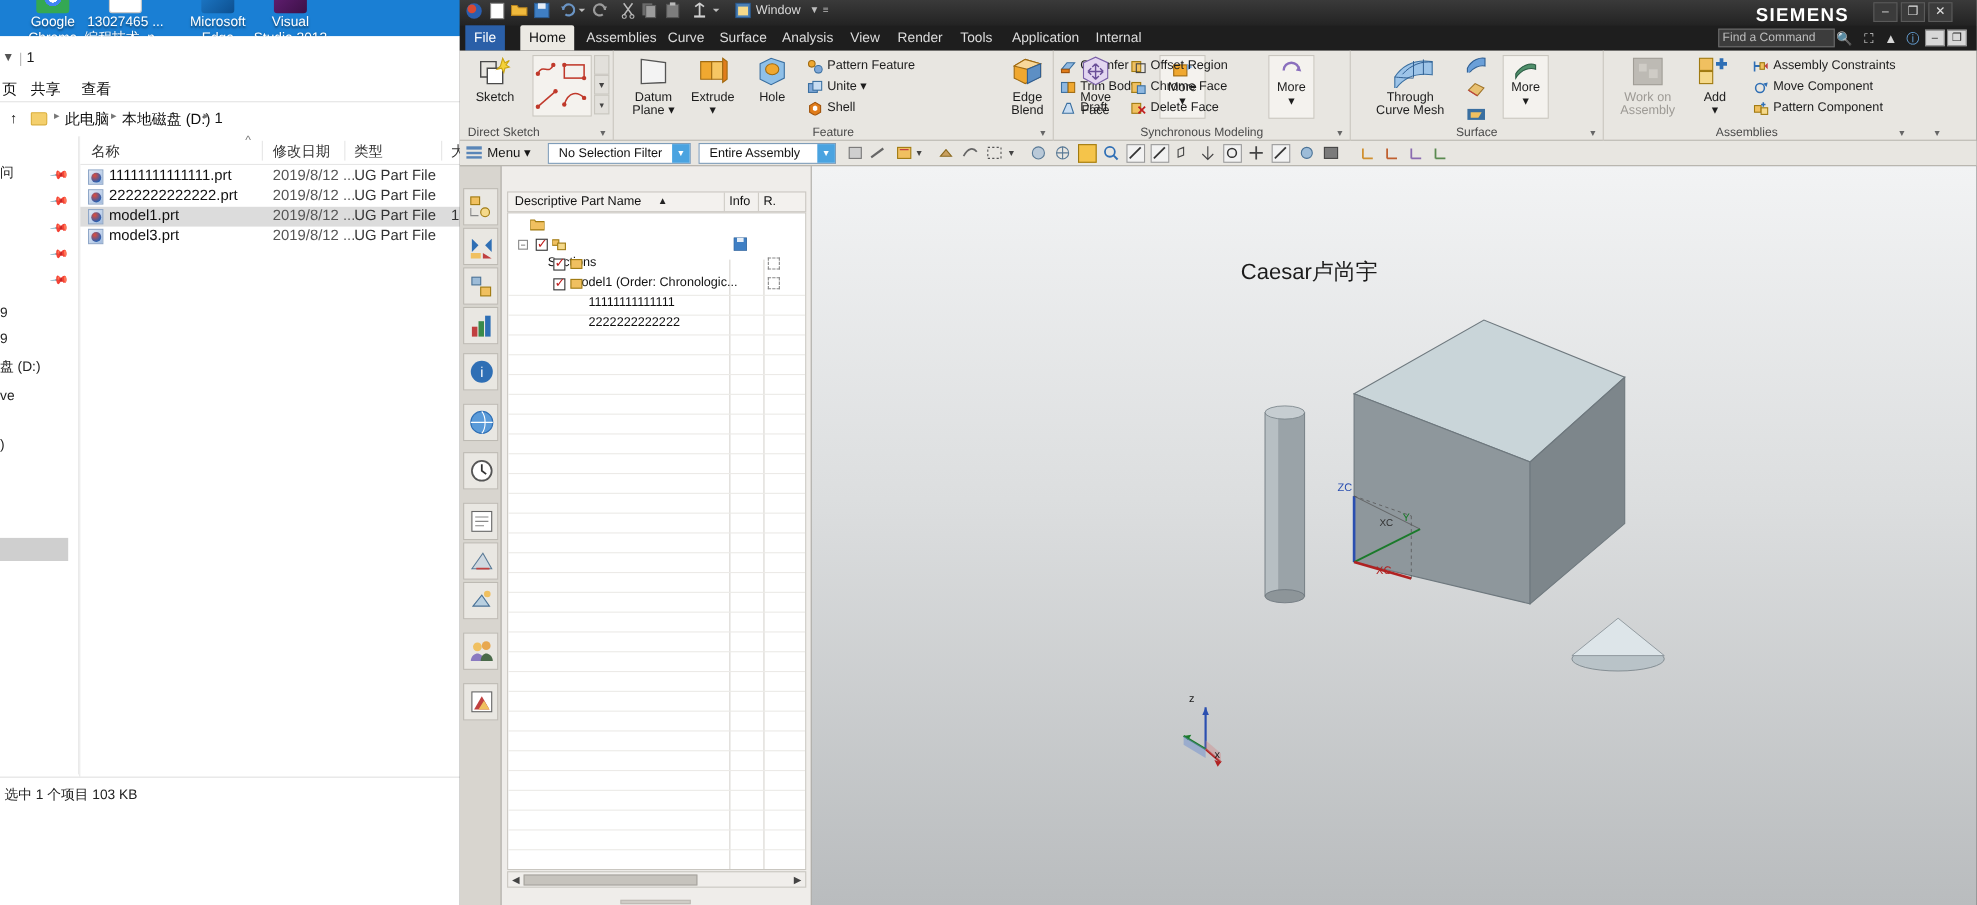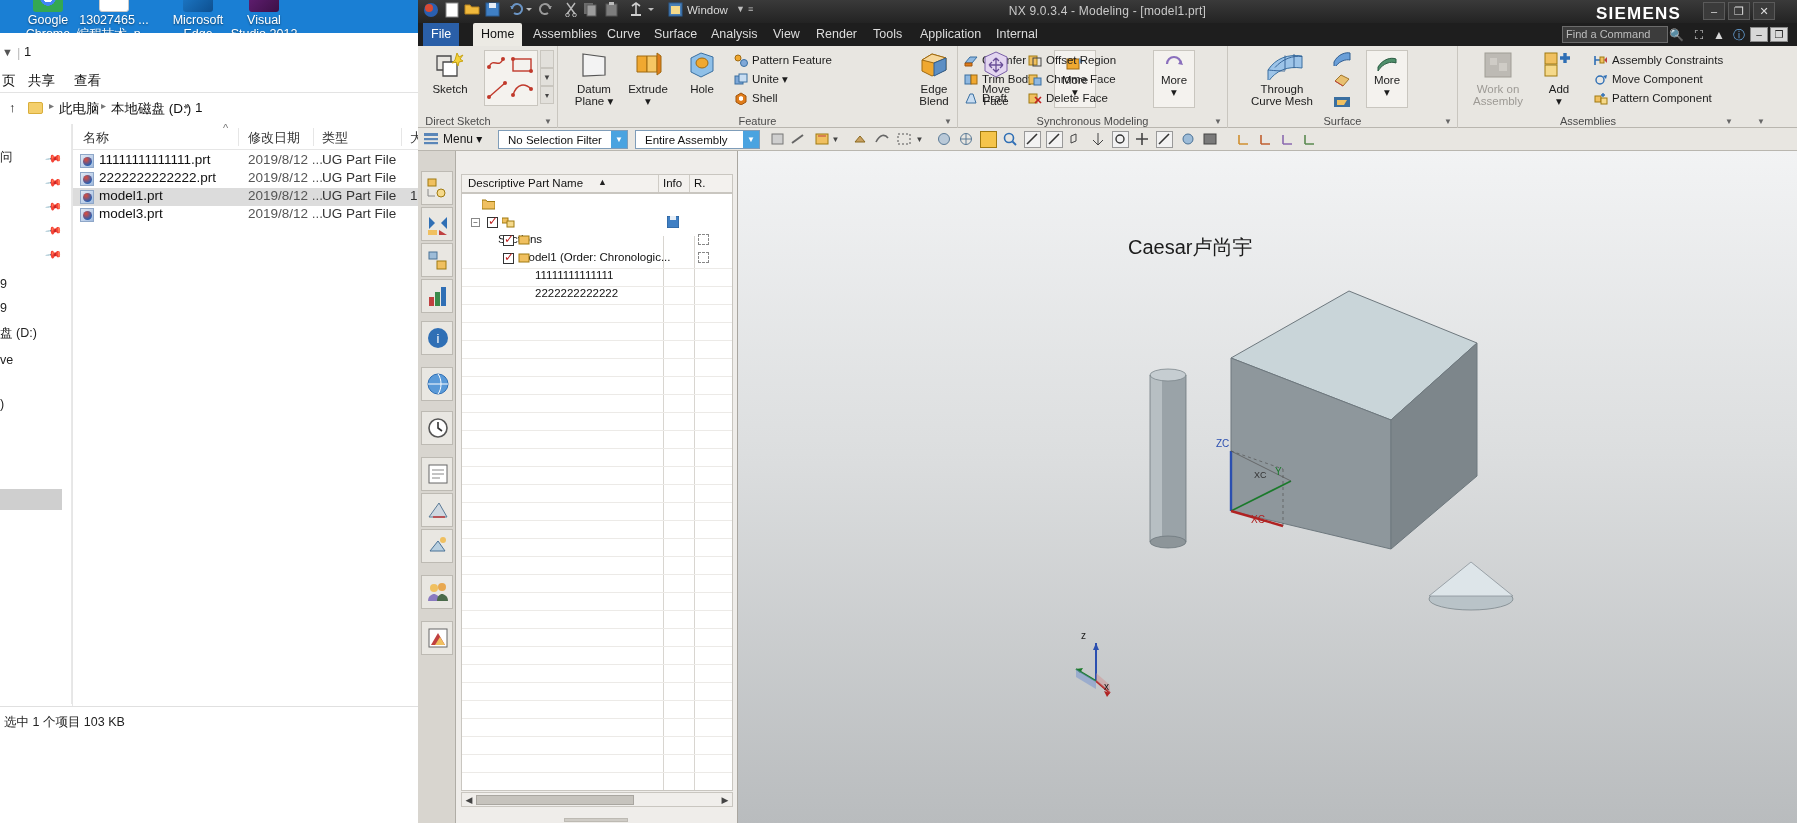--- a/index.html
+++ b/index.html
@@ -370,21 +370,20 @@
       <span class="qicon" style="left:245px">
         <svg width="15" height="15" viewBox="0 0 15 15">
             <rect x="1" y="1" width="13" height="13" fill="#4a7fb5" stroke="#2b5c92"></rect>
             <rect x="3" y="4" width="9" height="8" fill="#f5d98a"></rect>
           </svg></span>
       <span style="position:absolute;left:264px;top:2px;color:#d8d8d8;font-size:11.5px">Window</span>
       <span style="position:absolute;left:313px;top:2px;color:#bdbdbd;font-size:9px">▼</span>
       <span style="position:absolute;left:325px;top:2px;color:#bdbdbd;font-size:9px">≡</span>
     </div>
 
-    <div id="nx-title">NX 9.0.3.4 - Modeling - [model1.prt]</div>
     <div id="siemens">SIEMENS</div>
     <div class="wbtn" style="right:72px">–</div>
     <div class="wbtn" style="right:47px">❐</div>
     <div class="wbtn" style="right:22px">✕</div>
   </div>
 
   <div id="nx-menuline">
     <div class="nxtab file" style="left:5px">File</div>
     <div class="nxtab active" style="left:55px">Home</div>
     <div class="nxtab" style="left:107px">Assemblies</div>

